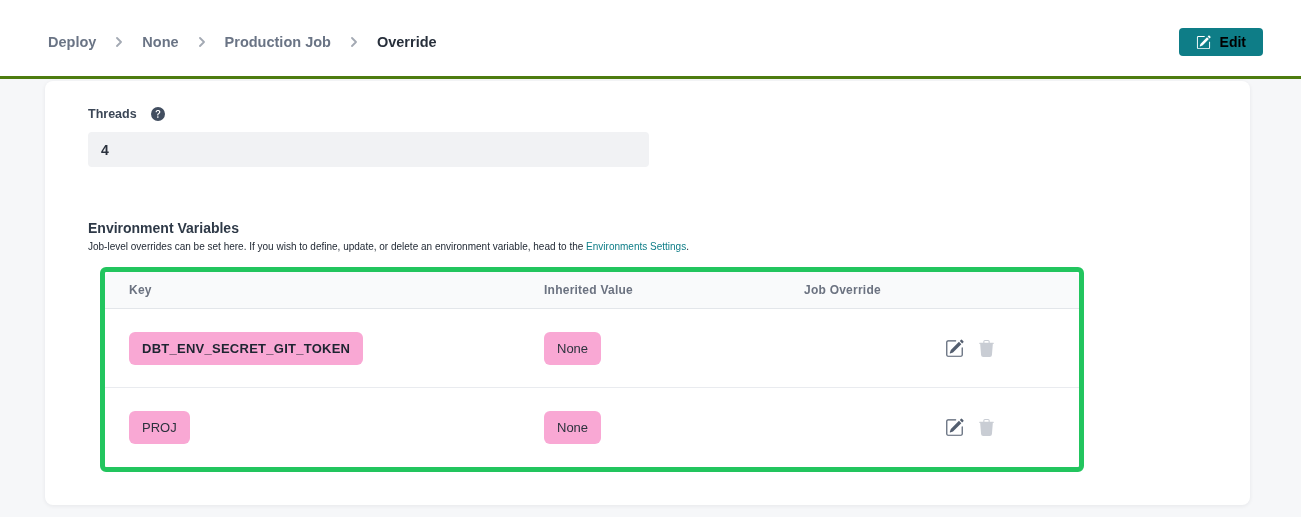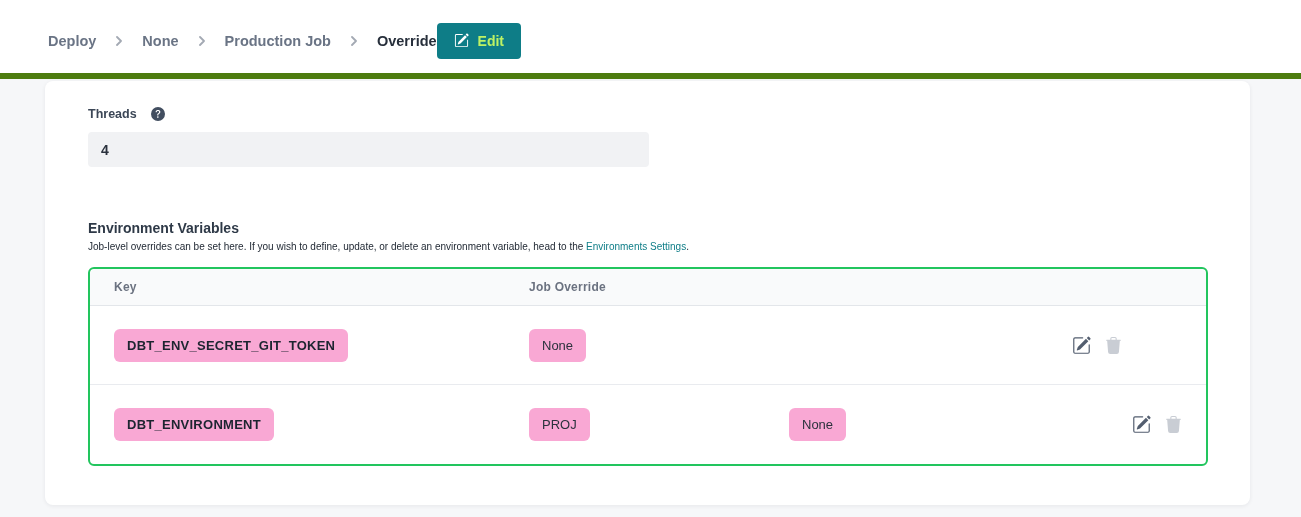--- a/index.html
+++ b/index.html
@@ -7,44 +7,44 @@
   body {
     background: #f6f7f9;
     font-family: "Liberation Sans", sans-serif;
     color: #232b36;
   }
 
   
   .topbar {
     height: 79px;
     background: #ffffff;
-    border-bottom: 6px solid #4d7c0f;
+    border-bottom: 3px solid #4d7c0f;
     display: flex;
     align-items: center;
-    justify-content: flex-start;
+    justify-content: space-between;
     padding: 8px 38px 0 48px;
   }
   .breadcrumb { display: flex; align-items: center; gap: 18px; }
   .crumb {
     font-size: 14.5px;
     font-weight: 700;
     color: #6a7485;
     cursor: pointer;
     white-space: nowrap;
   }
   .crumb.current { color: #272f3b; cursor: default; }
   .chev { display: flex; align-items: center; color: #a3a9b3; }
   .chev svg { width: 10px; height: 10px; }
 
   .edit-btn {
     background: #0e7d87;
-    color: #bef264;
+    color: #000000;
     border: none;
     border-radius: 4px;
-    height: 36px;
+    height: 28px;
     padding: 0 17px;
     font-family: "Liberation Sans", sans-serif;
     font-size: 14px;
     font-weight: 700;
     display: flex;
     align-items: center;
     gap: 9px;
     cursor: pointer;
   }
   .edit-btn svg { width: 15px; height: 15px; fill: #ffffff; }
@@ -80,24 +80,25 @@
   }
 
   
   .section-title { margin-top: 53px; font-size: 14px; font-weight: 700; color: #2e3947; }
   .section-desc { margin-top: 5px; font-size: 10px; color: #232b36; }
   .link { color: #0e7d87; text-decoration: none; cursor: pointer; }
 
   
   .env-table {
     margin-top: 15px;
-    width: 1120px;
-    border: 2px solid #22c55e;
+    width: 984px;
+    border: 5px solid #22c55e;
     border-radius: 6px;
     background: #ffffff;
+    margin-left: 12px;
   }
   .t-head, .t-row {
     display: grid;
     grid-template-columns: 415px 260px 1fr 60px;
     align-items: center;
     padding: 0 24px;
   }
   .t-head {
     height: 37px;
     background: #f9fafb;
@@ -176,20 +177,21 @@
     </span>
   </div>
   <input class="threads-input" type="text" value="4" style="">
 
   <h2 class="section-title">Environment Variables</h2>
   <p class="section-desc"><span>Job-level overrides can be set here. If you wish to define, update, or delete an environment variable, head to the </span><a class="link">Environments Settings</a><span>.</span></p>
 
   <div class="env-table">
     <div class="t-head">
       <span>Key</span>
+      <span>Inherited Value</span>
       <span>Job Override</span>
       <span></span>
     </div>
 
     <div class="t-row divided">
       <span class="badge key">DBT_ENV_SECRET_GIT_TOKEN</span>
       <span class="badge">None</span>
       <span class="actions">
         <button class="icon-btn edit">
           <svg viewBox="0 0 16 16">
@@ -199,21 +201,20 @@
         </button>
         <button class="icon-btn trash">
           <svg viewBox="0 0 16 16">
               <path d="M11 1.5v1h3.5a.5.5 0 0 1 0 1h-.538l-.853 10.66A2 2 0 0 1 11.115 16h-6.23a2 2 0 0 1-1.994-1.84L2.038 3.5H1.5a.5.5 0 0 1 0-1H5v-1A1.5 1.5 0 0 1 6.5 0h3A1.5 1.5 0 0 1 11 1.5Zm-5 0v1h4v-1a.5.5 0 0 0-.5-.5h-3a.5.5 0 0 0-.5.5Z"></path>
             </svg>
         </button>
       </span>
     </div>
 
     <div class="t-row">
-      <span class="badge key">DBT_ENVIRONMENT</span>
       <span class="badge">PROJ</span>
       <span class="badge">None</span>
       <span class="actions">
         <button class="icon-btn edit">
           <svg viewBox="0 0 16 16">
               <path d="M15.502 1.94a.5.5 0 0 1 0 .706L14.459 3.69l-2-2L13.502.646a.5.5 0 0 1 .707 0l1.293 1.293zm-1.75 2.456-2-2L4.939 9.21a.5.5 0 0 0-.121.196l-.805 2.414a.25.25 0 0 0 .316.316l2.414-.805a.5.5 0 0 0 .196-.12l6.813-6.814z"></path>
               <path d="M1 13.5A1.5 1.5 0 0 0 2.5 15h11a1.5 1.5 0 0 0 1.5-1.5v-6a.5.5 0 0 0-1 0v6a.5.5 0 0 1-.5.5h-11a.5.5 0 0 1-.5-.5v-11a.5.5 0 0 1 .5-.5H9a.5.5 0 0 0 0-1H2.5A1.5 1.5 0 0 0 1 2.5v11z"></path>
             </svg>
         </button>
         <button class="icon-btn trash">

